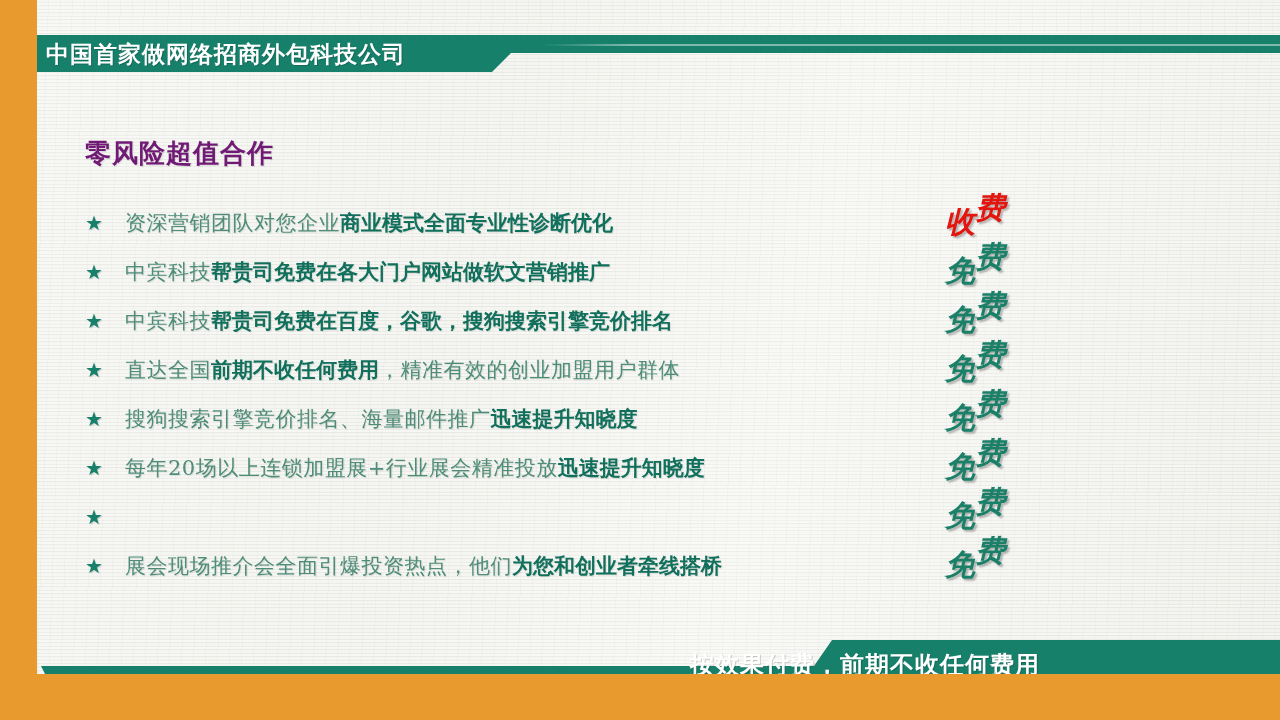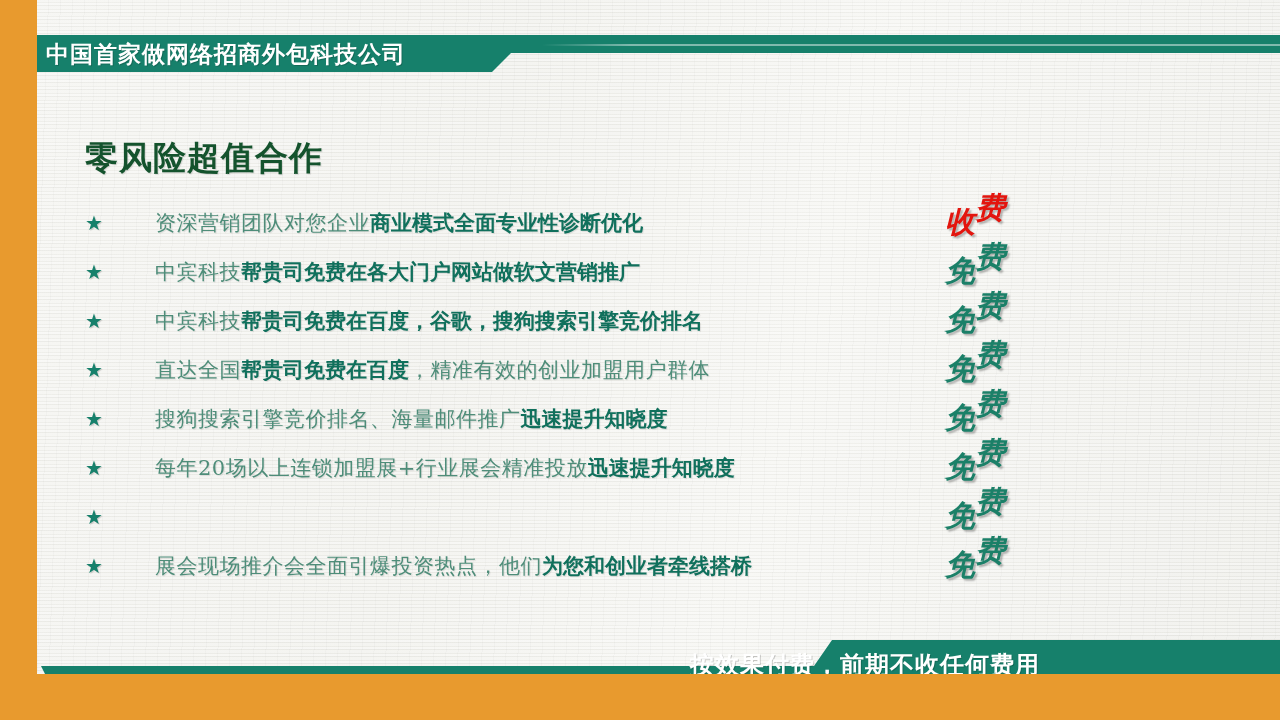--- a/index.html
+++ b/index.html
@@ -63,37 +63,37 @@
     position:absolute;left:9px;top:50%;transform:translateY(-50%);
     color:#ffffff;font-size:23px;font-weight:bold;letter-spacing:1px;
     font-family:"DejaVu Sans","Liberation Sans",sans-serif;
     white-space:nowrap;
     text-shadow:1px 1px 0 rgba(0,0,0,0.18);
   }
 
   
   .section-title{
     position:absolute;left:85px;top:136px;
-    color:#14532d;font-size:33px;font-weight:bold;letter-spacing:1px;
+    color:#701a75;font-size:26px;font-weight:bold;letter-spacing:1px;
     font-family:"DejaVu Sans","Liberation Sans",sans-serif;
     text-shadow:1px 1px 1px rgba(0,0,0,0.12);
   }
 
   
   .rows{position:absolute;left:85px;top:198px;width:1000px;}
   .row{
     position:relative;height:49px;display:flex;align-items:center;
   }
   .star{
     width:22px;flex:0 0 22px;color:#16806B;font-size:20px;line-height:1;
     text-align:left;
     text-shadow:1px 1px 1px rgba(0,0,0,0.18);
   }
   .row-text{
-    margin-left:48px;white-space:nowrap;
+    margin-left:18px;white-space:nowrap;
     font-family:"DejaVu Serif","Liberation Serif",serif;
     font-size:21px;color:#4E8D79;letter-spacing:0.5px;
     text-shadow:1px 1px 1px rgba(0,0,0,0.10);
   }
   .row-text b{
     font-family:"DejaVu Sans","Liberation Sans",sans-serif;
     font-weight:bold;color:#10705C;letter-spacing:0px;
   }
 
   
@@ -158,21 +158,21 @@
       <div class="row">
         <div class="star">★</div>
         <div class="row-text"><span>中宾科技</span><b>帮贵司免费在各大门户网站做软文营销推广</b></div>
       </div>
       <div class="row">
         <div class="star">★</div>
         <div class="row-text"><span>中宾科技</span><b>帮贵司免费在百度，谷歌，搜狗搜索引擎竞价排名</b></div>
       </div>
       <div class="row">
         <div class="star">★</div>
-        <div class="row-text"><span>直达全国</span><b>帮贵司免费在百度</b><span>，精准有效的创业加盟用户群体</span></div>
+        <div class="row-text"><span>直达全国</span><b>前期不收任何费用</b><span>，精准有效的创业加盟用户群体</span></div>
       </div>
       <div class="row">
         <div class="star">★</div>
         <div class="row-text"><span>搜狗搜索引擎竞价排名、海量邮件推广</span><b>迅速提升知晓度</b></div>
       </div>
       <div class="row">
         <div class="star">★</div>
         <div class="row-text"><span>每年20场以上连锁加盟展+行业展会精准投放</span><b>迅速提升知晓度</b></div>
       </div>
       <div class="row">

